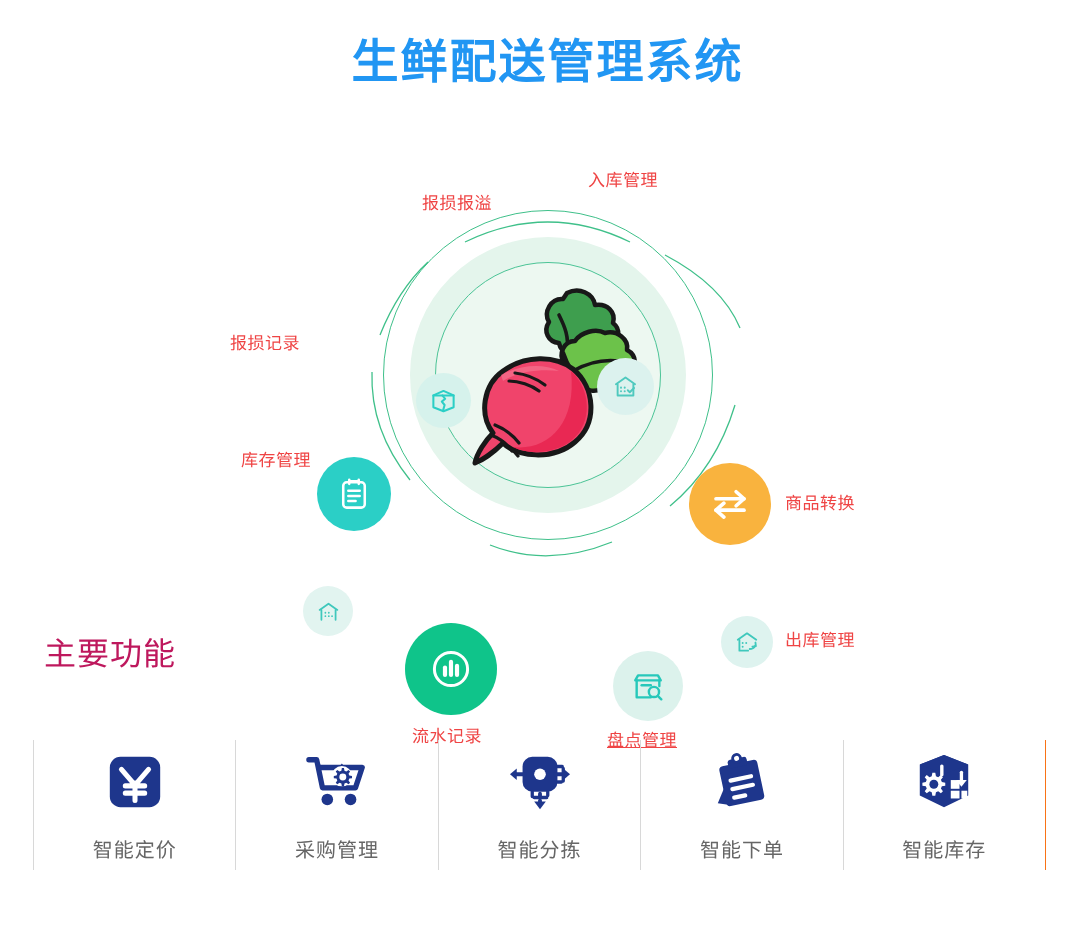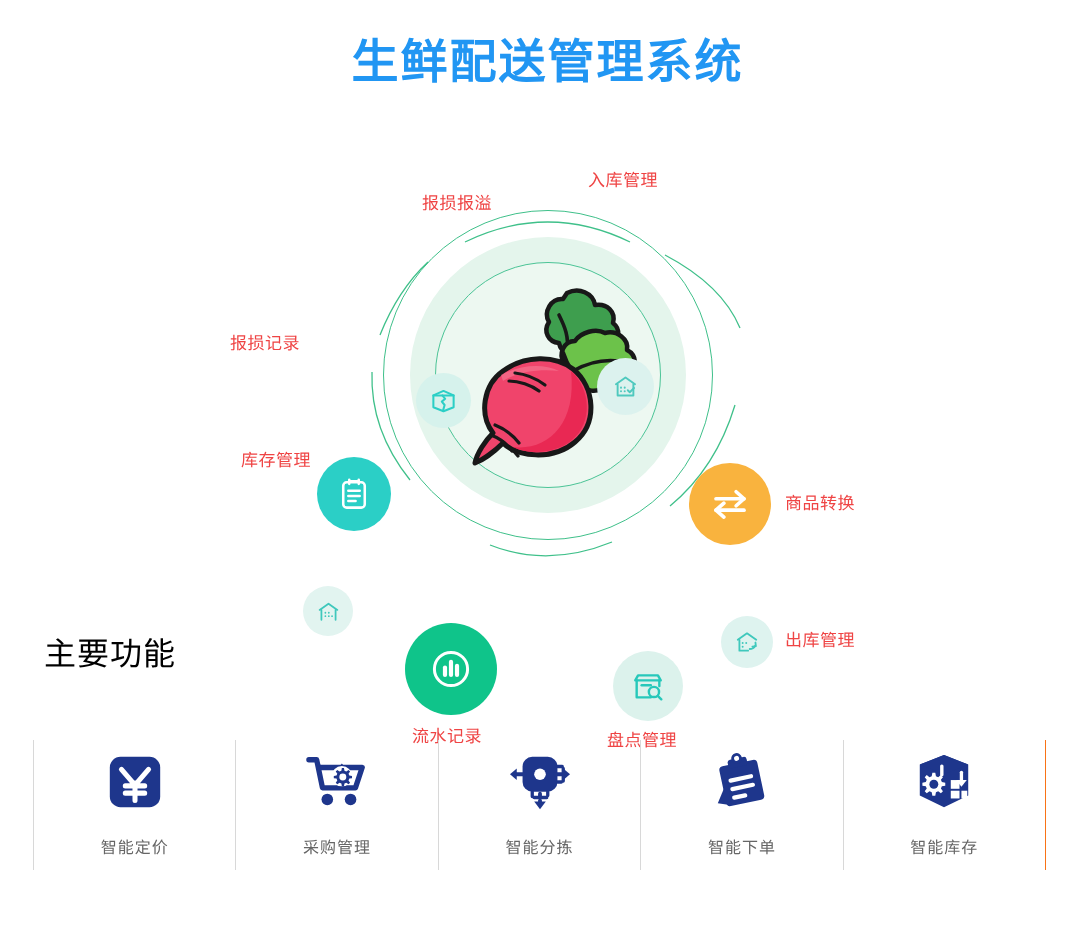--- a/index.html
+++ b/index.html
@@ -108,21 +108,21 @@
     line-height: 22px;
     letter-spacing: 0.5px;
   }
 
   
   .section-title {
     position: absolute;
     left: 44px;
     top: 632px;
     font-size: 32px;
-    color: #000000;
+    color: #be185d;
     letter-spacing: 1px;
     line-height: 44px;
   }
 
   
   .features {
     position: absolute;
     left: 33px;
     top: 740px;
     width: 1013px;
@@ -142,21 +142,21 @@
   .feature-icon {
     height: 72px;
     display: flex;
     align-items: center;
     justify-content: center;
     margin-top: 6px;
   }
   .feature-icon svg { display: block; }
   .feature-label {
     margin-top: 16px;
-    font-size: 16px;
+    font-size: 20px;
     color: #666666;
     letter-spacing: 1px;
     white-space: nowrap;
   }
 </style>
 </head>
 <body>
 
 <div class="page-title">生鲜配送管理系统</div>
 
@@ -262,21 +262,21 @@
   <div class="node" style="left:613px; top:501px; width:70px; height:70px; background:#DCF2EC;">
     <svg width="34" height="34" viewBox="0 0 24 24" fill="none" stroke="#27C8BA" stroke-width="1.7" stroke-linecap="round" stroke-linejoin="round">
       <path d="M4 8 L4 20 L14 20"></path>
       <path d="M20 12 L20 8"></path>
       <path d="M3 8 L5 4.5 L19 4.5 L21 8 Z"></path>
       <path d="M7.5 11.5 L14 11.5"></path>
       <circle cx="16.2" cy="16.2" r="3.6"></circle>
       <path d="M18.9 18.9 L21.4 21.4"></path>
     </svg>
   </div>
-  <div class="node-lbl" style="left:607px; top:580px;">盘点管理</div>
+  <div class="node-lbl" style="left:607px; top:580px;text-decoration:underline;">盘点管理</div>
 
   <div class="node" style="left:405px; top:473px; width:92px; height:92px; background:#0FC48A;">
     <svg width="48" height="48" viewBox="0 0 24 24" fill="none" stroke="#FFFFFF" stroke-width="1.5" stroke-linecap="round" stroke-linejoin="round">
       <circle cx="12" cy="12" r="8.3"></circle>
       <path d="M9 15 L9 11.3" stroke-width="2.1"></path>
       <path d="M12 15 L12 8.4" stroke-width="2.1"></path>
       <path d="M15 15 L15 10.4" stroke-width="2.1"></path>
     </svg>
   </div>
   <div class="node-lbl" style="left:412px; top:576px;">流水记录</div>

